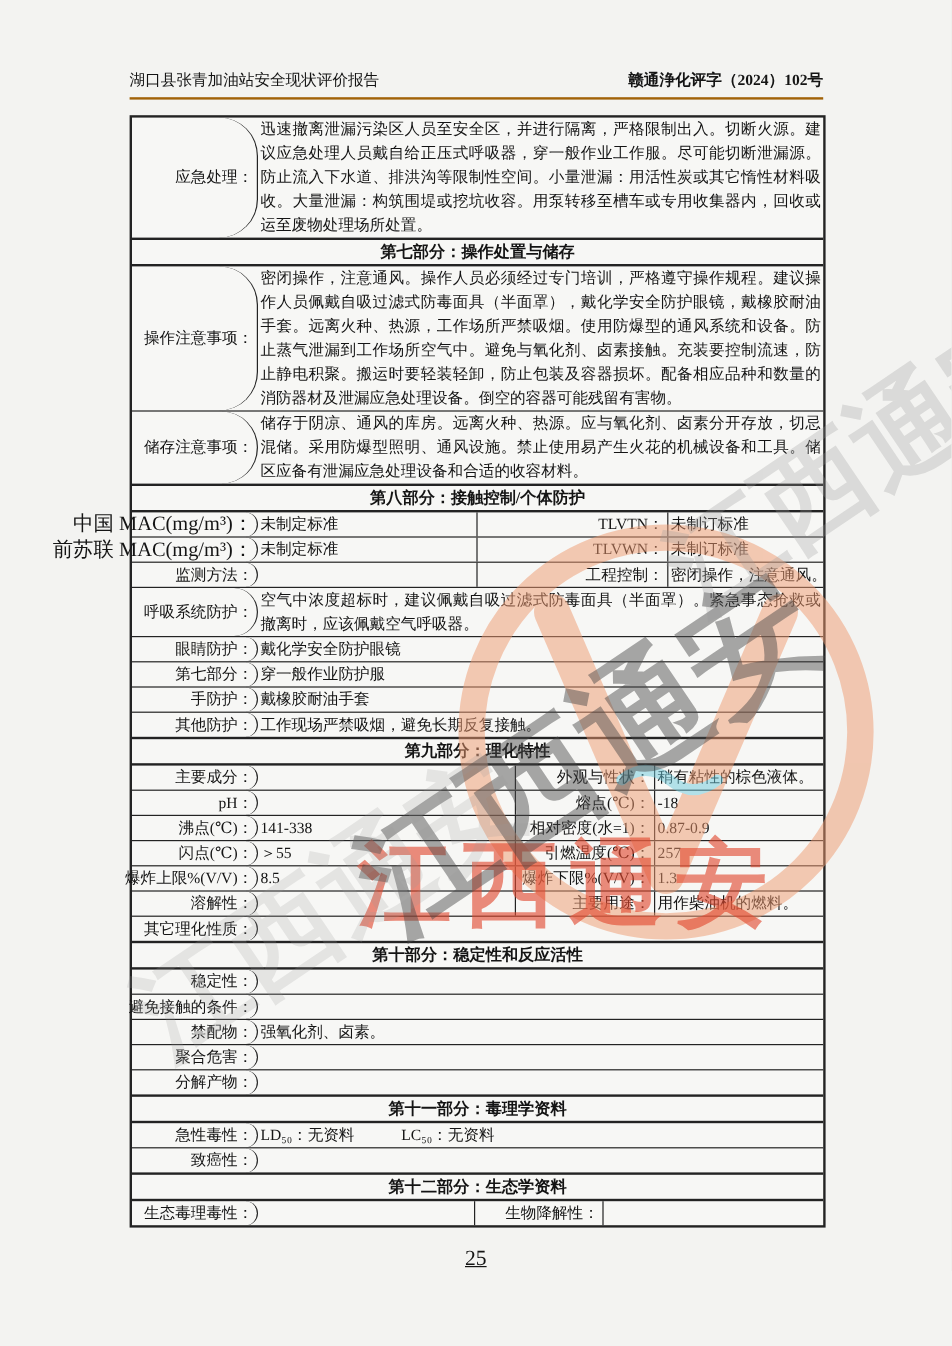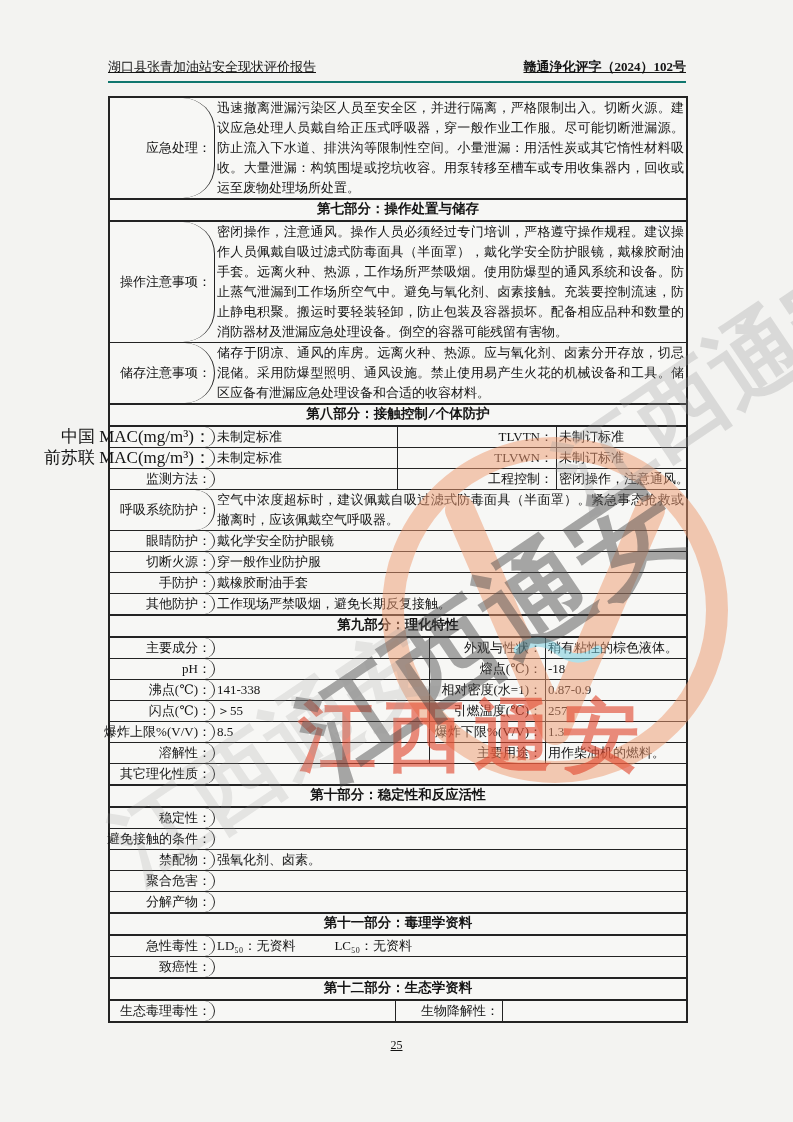--- a/index.html
+++ b/index.html
@@ -9,35 +9,35 @@
     background:#f3f3f1;
     overflow:hidden;
     font-family:"Liberation Serif","DejaVu Serif",serif;
     color:#141414;
     margin:0 auto;
   }
   
   .pageheader{
     position:absolute;left:108px;top:58px;width:578px;
     display:flex;justify-content:space-between;align-items:flex-end;
-    font-size:13px;border-bottom:2px solid #0f766e;padding-bottom:5px;text-decoration:underline;
+    font-size:13px;border-bottom:2px solid #a16207;padding-bottom:5px;
   }
   .ph-right{font-weight:bold;}
   
   .msds{
     position:absolute;left:108px;top:96px;width:576px;
     border:2px solid #232323;
     background:rgba(252,252,250,.45);
     z-index:1;
     font-size:13px;
   }
   .row{display:flex;border-top:1px solid #232323;min-height:20px;line-height:20px;}
   .row:first-child{border-top:none;}
   .sec{border-top:2px solid #232323;display:flex;justify-content:center;align-items:center;
-       font-weight:bold;font-size:13.5px;height:20px;font-family:Liberation Mono, monospace;}
+       font-weight:bold;font-size:13.5px;height:20px;}
   .sec + .row{border-top-width:2px;}
   .cell{box-sizing:border-box;border-right:1px solid #232323;}
   .row .cell:last-child{border-right:none;}
   .lbl{display:flex;align-items:center;justify-content:flex-end;text-align:right;
        padding:0 3px 0 1px;white-space:nowrap;}
   .val{padding:0 2px;white-space:nowrap;overflow:visible;}
   .wrap{padding:0 2px;text-align:justify;white-space:normal;line-height:20px;}
   .small{font-size:17px;}
   
   .c-l1{width:105px;flex:none;border-radius:32px;}
@@ -45,21 +45,21 @@
   .c-s8v1{width:183px;flex:none;}
   .c-s8l2{width:159px;flex:none;}
   .c-s8v2{width:129px;flex:none;}
   .c-s9v1{width:215px;flex:none;}
   .c-s9l2{width:116px;flex:none;}
   .c-s9v2{width:140px;flex:none;}
   .c-s12v1{width:181px;flex:none;}
   .c-s12l2{width:107px;flex:none;}
   .c-s12v2{width:183px;flex:none;}
   
-  .pagefooter{position:absolute;left:0;top:1038px;width:100%;text-align:center;font-size:12px;text-decoration:underline;}
+  .pagefooter{position:absolute;left:0;top:1038px;width:100%;text-align:center;font-size:18px;text-decoration:underline;}
   
   .wm{position:absolute;inset:0;z-index:2;pointer-events:none;}
   .wm-svg{position:absolute;left:330px;top:400px;opacity:.5;}
   .wm-red{
     position:absolute;left:298px;top:698px;width:400px;
     font-size:78px;font-weight:bold;letter-spacing:10px;line-height:1;
     color:#e2492f;opacity:.62;white-space:nowrap;
   }
   .wm-gray{position:absolute;font-weight:bold;white-space:nowrap;transform-origin:0 0;line-height:1;}
   .g1{left:282px;top:705px;transform:rotate(-34deg);font-size:108px;color:#474747;opacity:.46;}
@@ -114,21 +114,21 @@
     </div>
     <div class="row">
       <div class="cell lbl c-l1">呼吸系统防护：</div>
       <div class="cell wrap c-full">空气中浓度超标时，建议佩戴自吸过滤式防毒面具（半面罩）。紧急事态抢救或撤离时，应该佩戴空气呼吸器。</div>
     </div>
     <div class="row">
       <div class="cell lbl c-l1">眼睛防护：</div>
       <div class="cell val c-full">戴化学安全防护眼镜</div>
     </div>
     <div class="row">
-      <div class="cell lbl c-l1">切断火源：</div>
+      <div class="cell lbl c-l1">第七部分：</div>
       <div class="cell val c-full">穿一般作业防护服</div>
     </div>
     <div class="row">
       <div class="cell lbl c-l1">手防护：</div>
       <div class="cell val c-full">戴橡胶耐油手套</div>
     </div>
     <div class="row">
       <div class="cell lbl c-l1">其他防护：</div>
       <div class="cell val c-full">工作现场严禁吸烟，避免长期反复接触。</div>
     </div>

